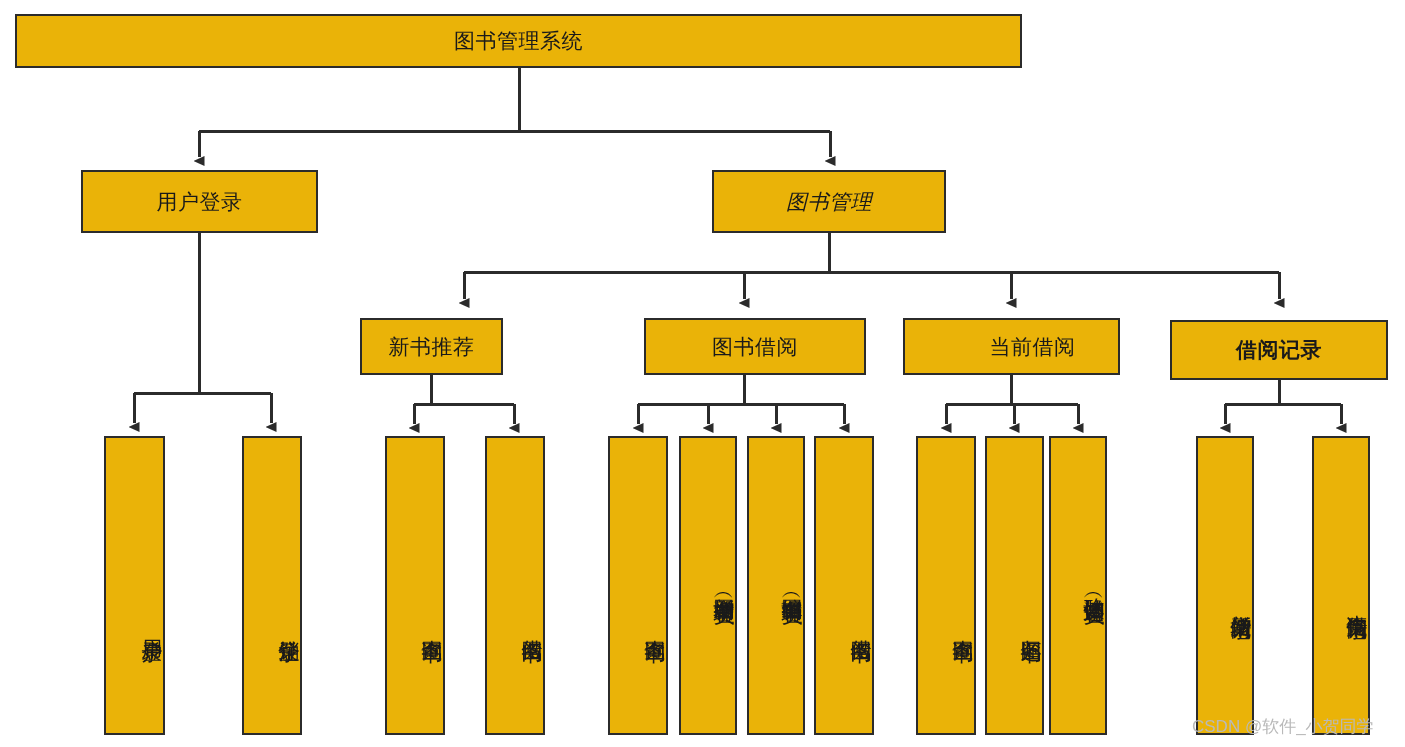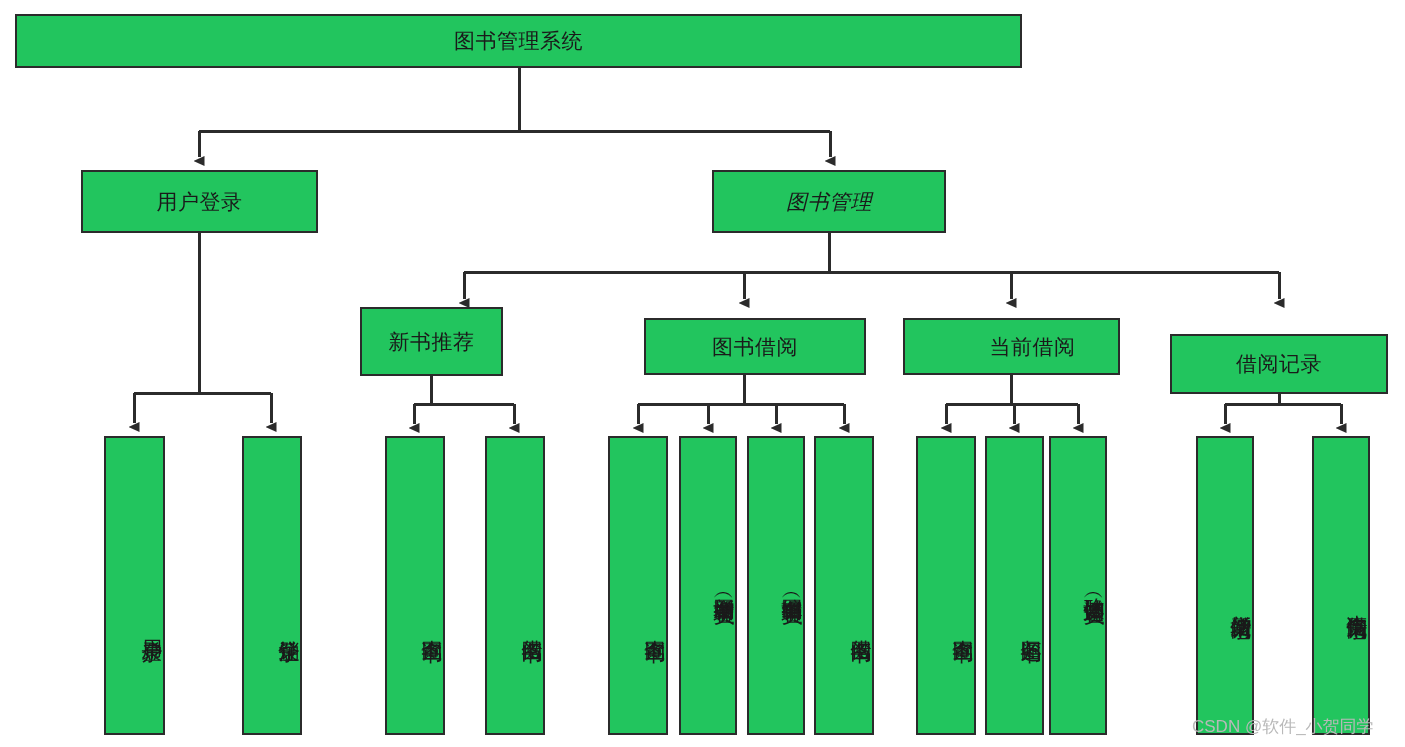--- a/index.html
+++ b/index.html
@@ -21,21 +21,21 @@
     position: absolute;
     left: 0;
     top: 0;
     width: 1405px;
     height: 747px;
     pointer-events: none;
   }
   .node {
     position: absolute;
     box-sizing: border-box;
-    background: #22c55e;
+    background: #eab308;
     border: 2px solid #2b2b2b;
     display: flex;
     align-items: center;
     justify-content: center;
     color: #1a1a1a;
     z-index: 2;
   }
   .node.h {
     font-size: 21px;
     letter-spacing: 0.5px;
@@ -119,24 +119,24 @@
       <path d="M1225,404 L1225,424" marker-end="url(#arrow)"></path>
       <path d="M1341,404 L1341,424" marker-end="url(#arrow)"></path>
     </g>
   </svg>
 
   <div class="node h" style="left:15px; top:14px; width:1007px; height:54px;">图书管理系统</div>
 
   <div class="node h" style="left:81px; top:170px; width:237px; height:63px;">用户登录</div>
   <div class="node h" style="left:712px; top:170px; width:234px; height:63px;font-style:italic;">图书管理</div>
 
-  <div class="node h" style="left:360px; top:307px; width:143px; height:69px;">新书推荐</div>
+  <div class="node h" style="left:360px; top:318px; width:143px; height:57px;">新书推荐</div>
   <div class="node h" style="left:633px; top:318px; width:222px; height:57px;margin-left:11px;">图书借阅</div>
   <div class="node h" style="left:903px; top:318px; width:217px; height:57px;padding-left:42px;">当前借阅</div>
-  <div class="node h" style="left:1170px; top:334px; width:218px; height:60px;">借阅记录</div>
+  <div class="node h" style="left:1170px; top:320px; width:218px; height:60px;font-weight:bold;">借阅记录</div>
 
   <div class="node v" style="left:104px; top:436px; width:61px; height:299px; padding-top:84px;">用户登录</div>
   <div class="node v" style="left:242px; top:436px; width:60px; height:299px; padding-top:84px;">注销登录</div>
 
   <div class="node v" style="left:385px; top:436px; width:60px; height:299px; padding-top:84px;">查询图书</div>
   <div class="node v" style="left:485px; top:436px; width:60px; height:299px; padding-top:84px;">借阅图书</div>
 
   <div class="node v" style="left:608px; top:436px; width:60px; height:299px; padding-top:84px;">查询图书</div>
   <div class="node v topalign" style="left:679px; top:436px; width:58px; height:299px; padding-top:6px;">新增图书（管理员）</div>
   <div class="node v topalign" style="left:747px; top:436px; width:58px; height:299px; padding-top:6px;">编辑图书（管理员）</div>

